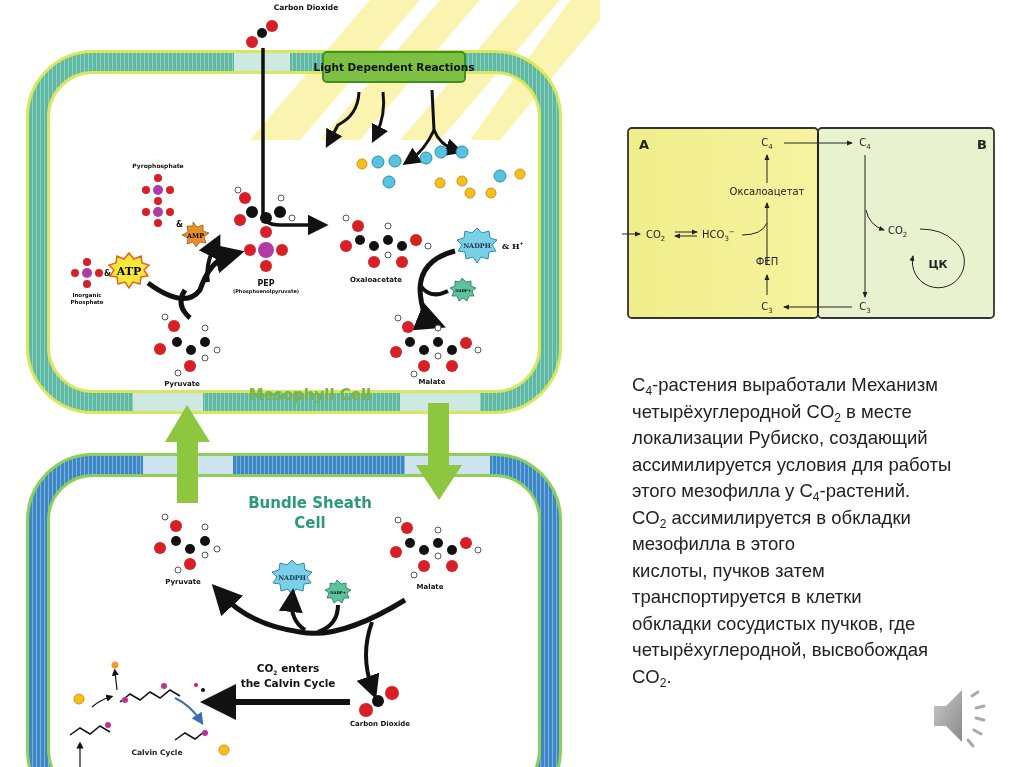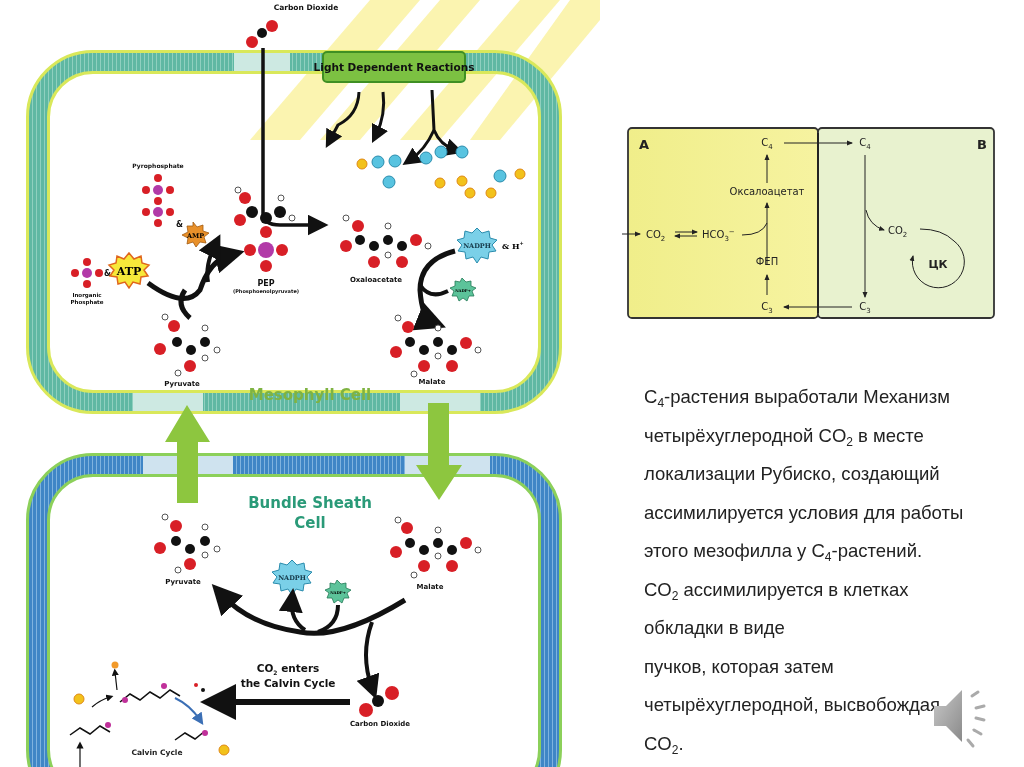--- a/index.html
+++ b/index.html
@@ -2,21 +2,21 @@
 <html><head>
 <meta charset="utf-8">
 <style>
   html, body { margin:0; padding:0; }
   body { width:1024px; height:767px; background:#ffffff; position:relative; overflow:hidden; font-family:"Liberation Sans", sans-serif; }
   #diagram { position:absolute; left:0; top:0; width:600px; height:767px; }
   .lbl { font-family:"DejaVu Sans", sans-serif; font-weight:bold; fill:#111; }
   .cell-title { font-family:"DejaVu Sans", sans-serif; font-weight:bold; }
   #scheme { position:absolute; left:622px; top:125px; width:378px; height:196px; }
   #slide-text { position:absolute; left:632px; top:372px; width:370px; font-family:"Liberation Sans", sans-serif; font-size:18.5px; line-height:26.5px; color:#222; }
-  #slide-text p { margin:12px; }
+  #slide-text p { margin:0; }
   #slide-text sub { font-size:12px; vertical-align:-4px; line-height:0; }
   #speaker { position:absolute; left:928px; top:680px; width:70px; height:72px; }
 </style>
 </head>
 <body>
 
 <svg id="diagram" viewBox="0 0 600 767" xmlns="http://www.w3.org/2000/svg">
   <defs>
     <pattern id="memGreen" width="4" height="4" patternUnits="userSpaceOnUse">
       <rect width="4" height="4" fill="#5fb8a3"></rect>
@@ -343,23 +343,25 @@
   <path d="M298,104 Q320,104 332,116 A26,26 0 1 1 291,131" stroke="#222" stroke-width="1" fill="none" marker-end="url(#sa)"></path>
   <text x="316" y="143" font-size="11" font-weight="bold" font-family="DejaVu Sans, sans-serif" fill="#222" text-anchor="middle">ЦК</text>
 </svg>
 
 <div id="slide-text">
   <p><span>C</span><sub>4</sub><span>-растения выработали Механизм</span></p>
   <p><span>четырёхуглеродной CO</span><sub>2</sub><span> в месте</span></p>
   <p>локализации Рубиско, создающий</p>
   <p>ассимилируется условия для работы</p>
   <p><span>этого мезофилла у C</span><sub>4</sub><span>-растений.</span></p>
-  <p><span>CO</span><sub>2</sub><span> ассимилируется в клетках</span></p>
-  <p>обкладки в виде</p>
-  <p>пучков, которая затем</p>
+  <p><span>CO</span><sub>2</sub><span> ассимилируется в обкладки</span></p>
+  <p>мезофилла в этого</p>
+  <p>кислоты, пучков затем</p>
+  <p>транспортируется в клетки</p>
+  <p>обкладки сосудистых пучков, где</p>
   <p>четырёхуглеродной, высвобождая</p>
   <p><span>CO</span><sub>2</sub><span>.</span></p>
 </div>
 
 <svg id="speaker" viewBox="0 0 70 72" xmlns="http://www.w3.org/2000/svg">
   <defs>
     <linearGradient id="spk" x1="0" x2="1" y1="0" y2="1">
       <stop offset="0" stop-color="#c8c8c8"></stop>
       <stop offset="1" stop-color="#8a8a8a"></stop>
     </linearGradient>

